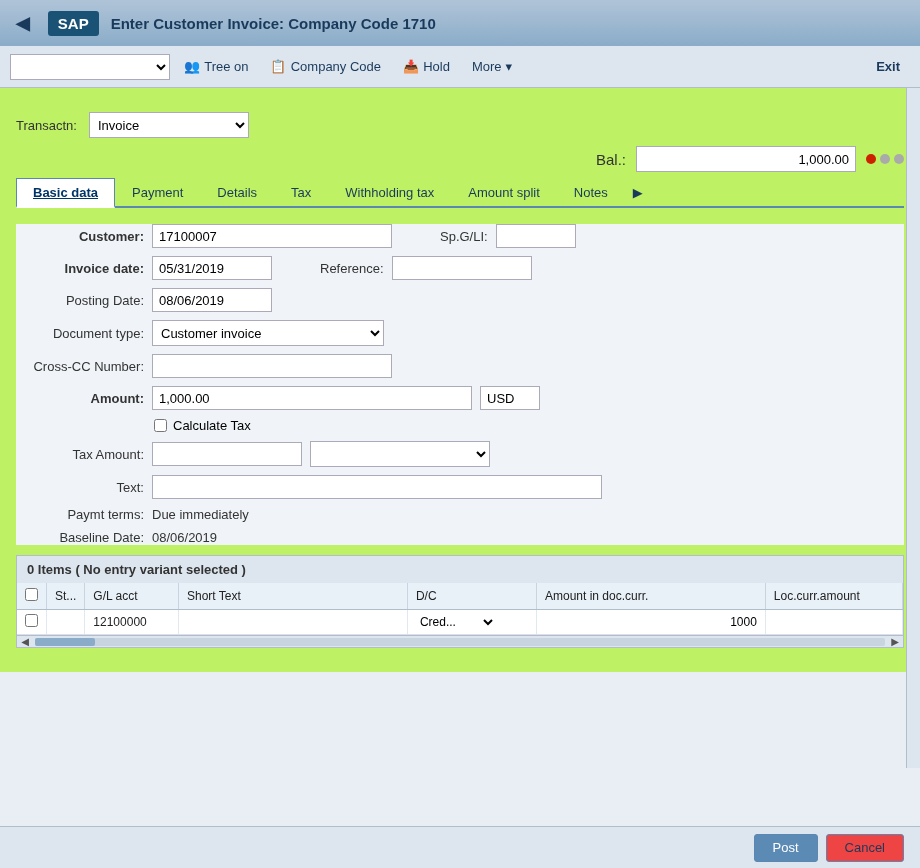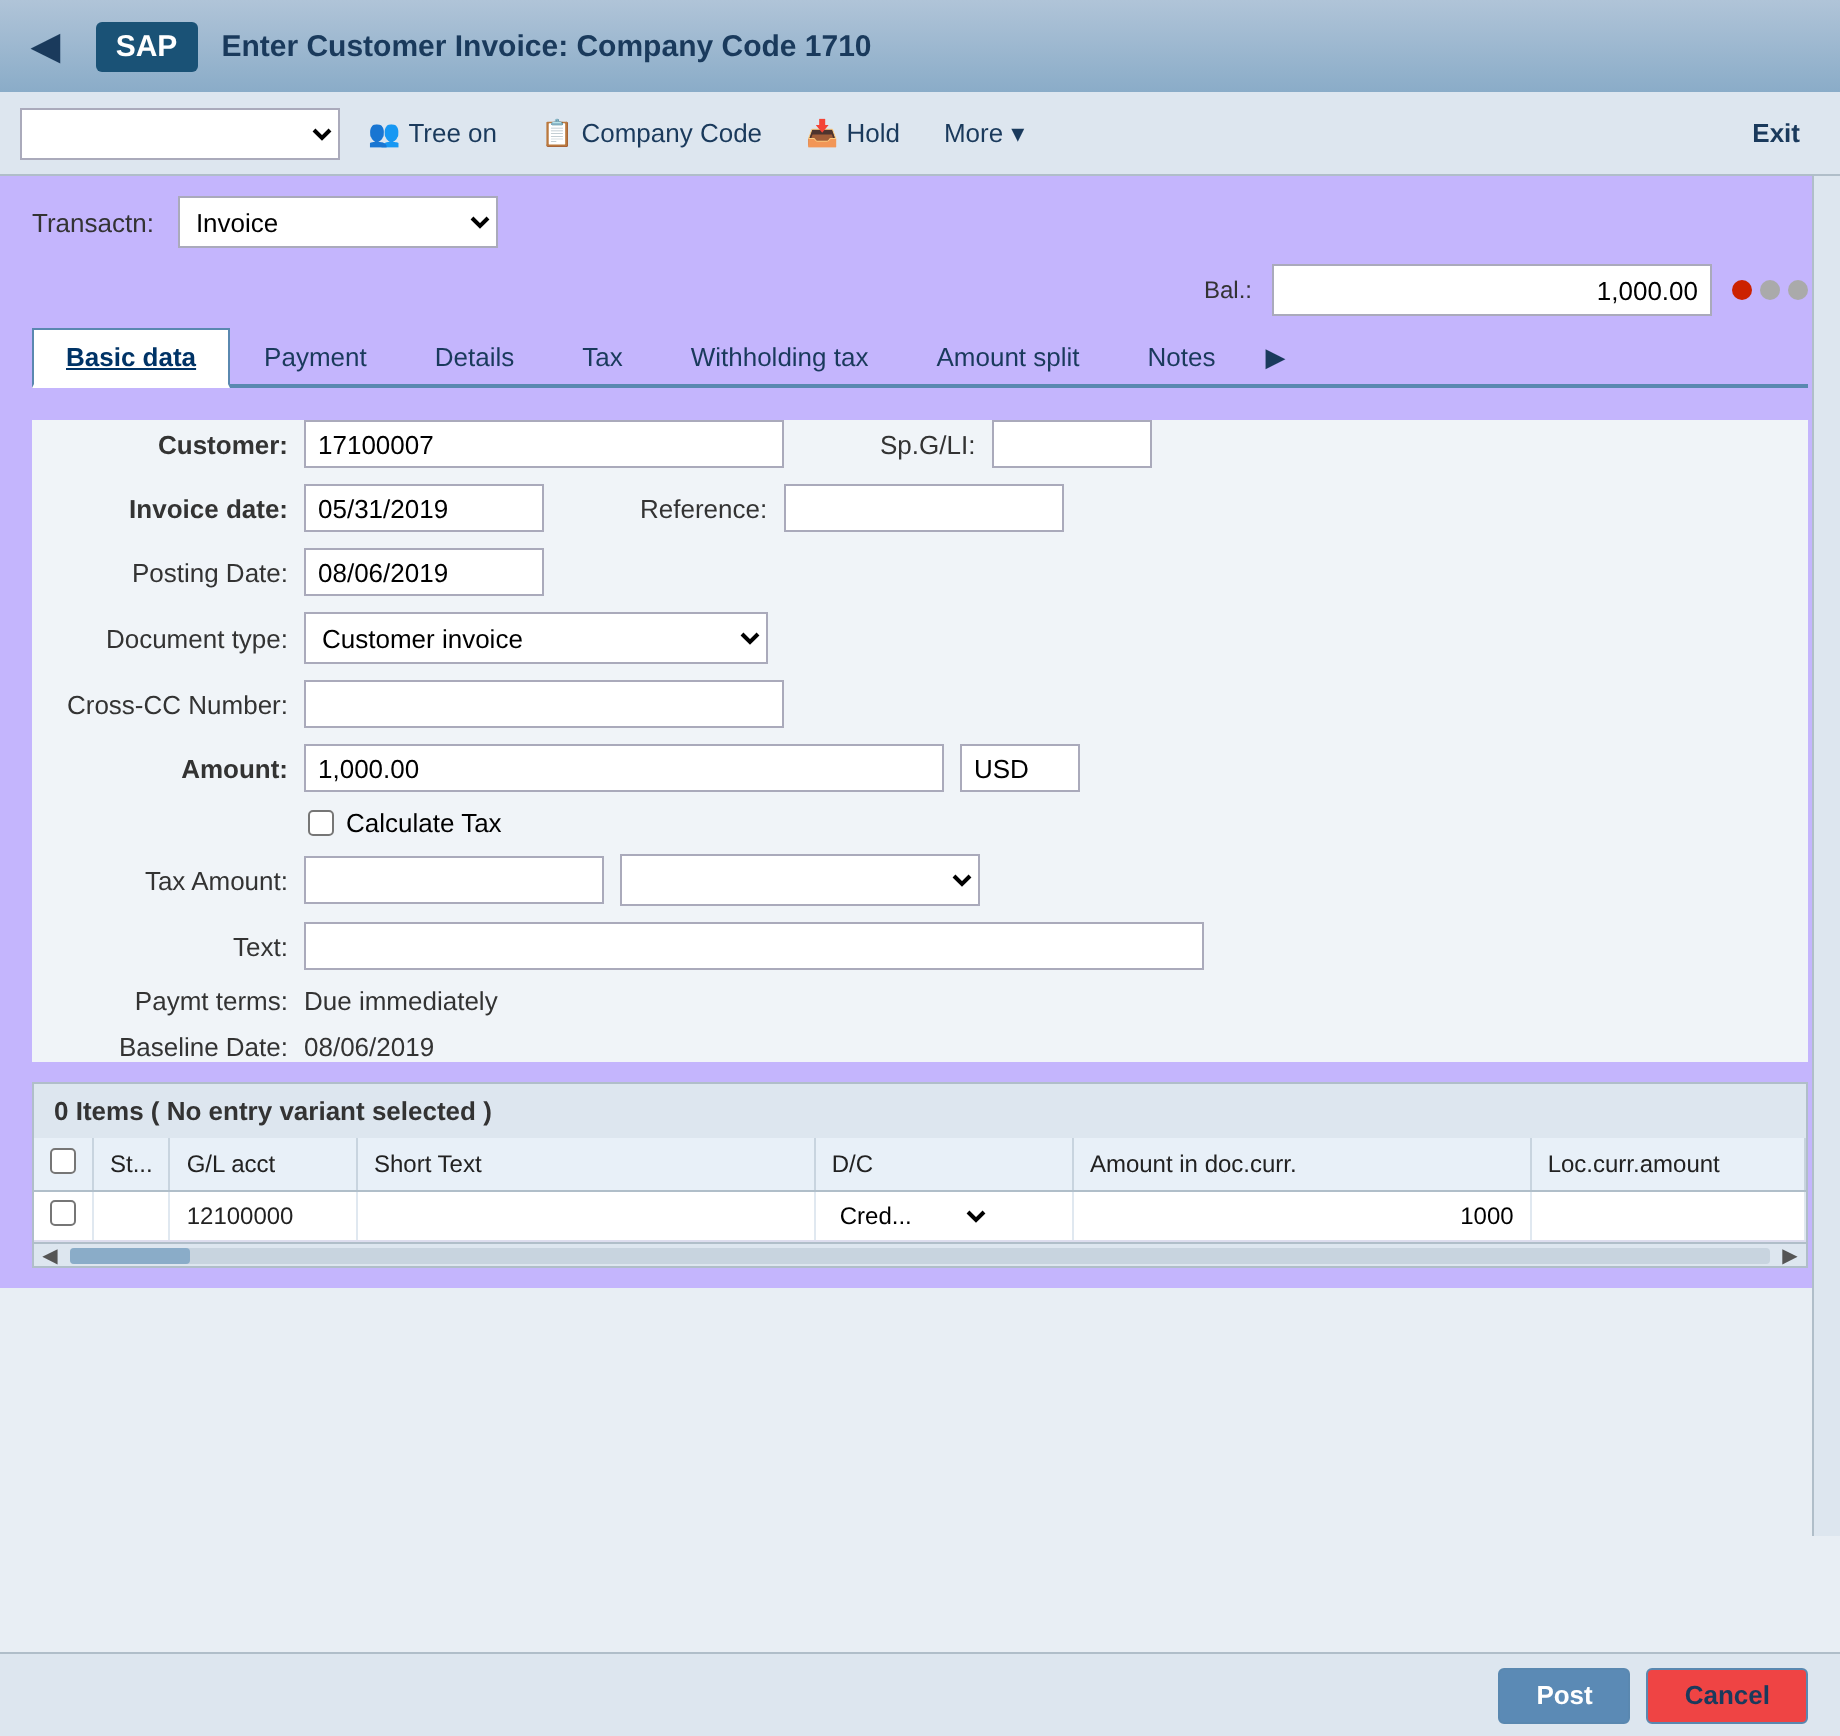--- a/index.html
+++ b/index.html
@@ -74,22 +74,22 @@
       font-size: 13px;
       color: #1a3a5c;
       font-weight: bold;
       cursor: pointer;
       background: none;
       border: none;
     }
 
     
     .main-content {
-      background: #c4b5fd;
-      padding: 10px 16px;
+      background: #bef264;
+      padding: 24px 16px;
     }
 
     
     .transactn-row {
       display: flex;
       align-items: center;
       margin-bottom: 8px;
       gap: 8px;
     }
     .transactn-label {
@@ -107,21 +107,21 @@
     }
 
     
     .balance-row {
       display: flex;
       align-items: center;
       margin-bottom: 6px;
       gap: 6px;
     }
     .balance-label {
-      font-size: 12px;
+      font-size: 15px;
       color: #333;
       margin-left: auto;
       margin-right: 4px;
     }
     .balance-input {
       height: 26px;
       width: 220px;
       border: 1px solid #aab;
       font-size: 13px;
       padding: 0 6px;
@@ -376,21 +376,21 @@
       gap: 8px;
       border-top: 1px solid #b0bec9;
       position: absolute;
       bottom: 0;
       width: 920px;
     }
     .footer-btn {
       height: 28px;
       padding: 0 18px;
       font-size: 13px;
-      font-weight: bold;
+      font-weight: normal;
       cursor: pointer;
       border: 1px solid #5a88b0;
       border-radius: 3px;
     }
     .btn-post {
       background: #5b8ab5;
       color: white;
     }
     .btn-cancel {
       background: #ef4444;

